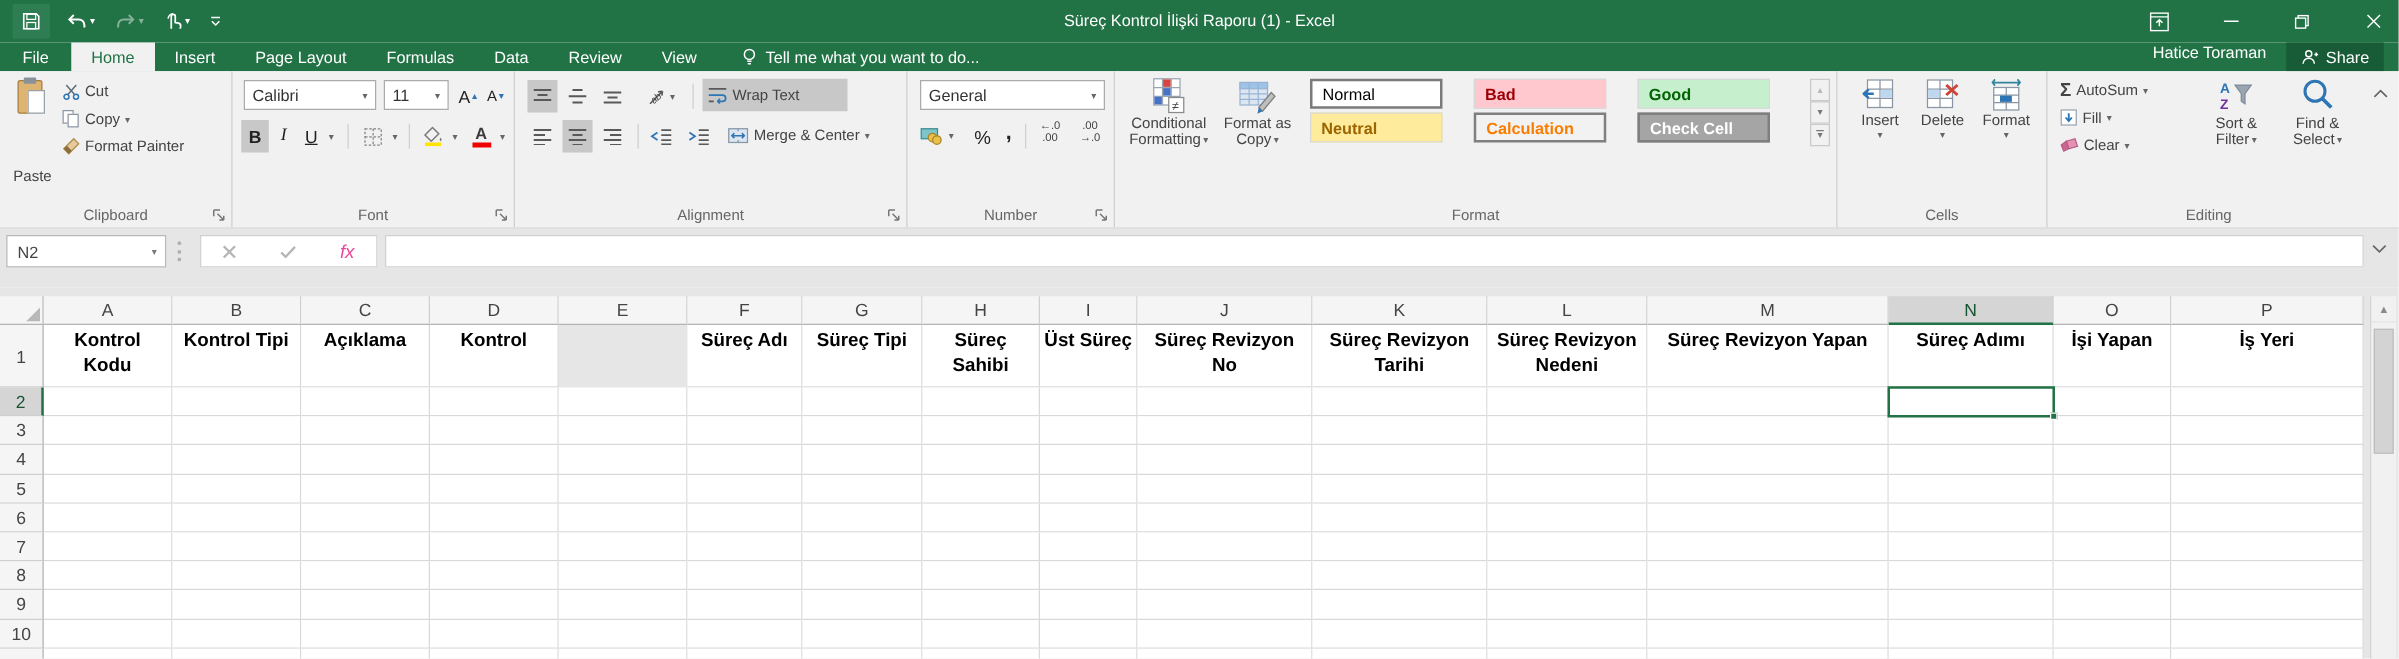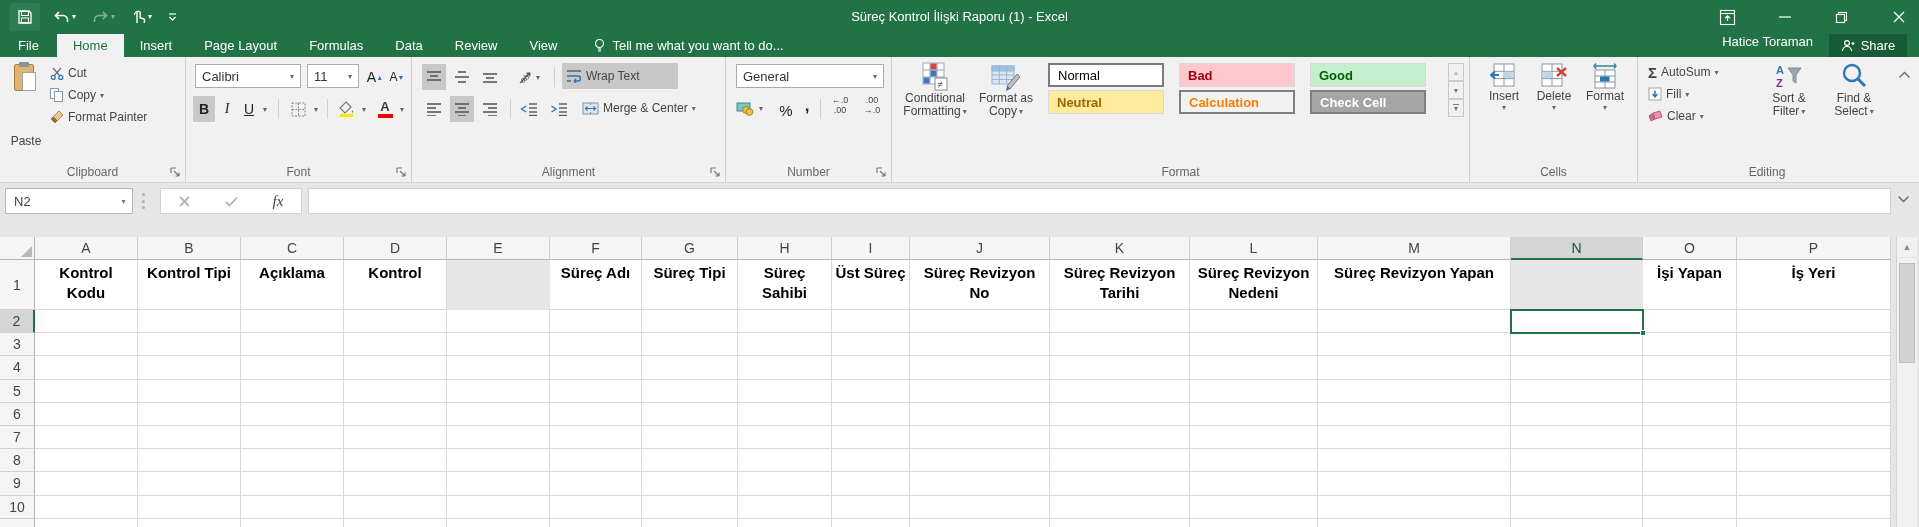--- a/index.html
+++ b/index.html
@@ -39,38 +39,38 @@
   .bigbtn .caret { color:#666; font-size:8px; line-height:9px; }
   .smallbtn { position:absolute; display:flex; align-items:center; gap:4px; font-size:12px; color:#444; height:18px; }
   .combo { position:absolute; background:#fff; border:1px solid #ababab; height:24px; display:flex; align-items:center; font-size:13px; color:#333; }
   .combo .val { flex:1; padding-left:6px; white-space:nowrap; overflow:hidden; }
   .combo .arr { width:16px; text-align:center; color:#666; font-size:8px; }
   .tgl { display:flex; align-items:center; justify-content:center; }
   .sel-tgl { background:#c8c8c8; }
   .mini-caret { color:#666; font-size:8px; }
   .vsep { position:absolute; width:1px; background:#d2d0ce; }
   .fontbtn { position:absolute; height:26px; display:flex; align-items:center; justify-content:center; font-size:14px; color:#222; }
-  .swatch { width:116px; height:24px; font-size:13px; font-weight:bold; display:flex; align-items:center; padding-left:8px;
+  .swatch { width:106px; height:24px; font-size:13px; font-weight:bold; display:flex; align-items:center; padding-left:8px;
     border:1px solid #d8d8d8; }
   .swatch-sel { font-weight:normal; border:2px solid #7a7a7a; }
   .swatch-bordered { border:2px solid #7f7f7f; }
   .gal-scroll-btn { width:16px; height:18px; border:1px solid #c9c9c9; background:#f1f1f1; color:#777; font-size:7px;
     display:flex; align-items:center; justify-content:center; }
 
   
   .fbar { position:absolute; left:0; top:183px; width:1919px; height:47px; background:#e6e6e6; }
   .namebox { position:absolute; left:5px; top:5px; width:128px; height:26px; background:#fff; border:1px solid #b7b7b7;
     display:flex; align-items:center; }
   .namebox .val { flex:1; padding-left:8px; font-size:13px; color:#444; }
   .namebox .arr { width:18px; text-align:center; color:#777; font-size:8px; border-left:1px solid transparent; }
   .fdots { position:absolute; left:141px; top:10px; width:4px; height:16px; display:flex; flex-direction:column; justify-content:space-between; align-items:center; }
   .fdots i { width:3px; height:3px; background:#b0b0b0; border-radius:50%; }
   .fbtns { position:absolute; left:160px; top:5px; width:142px; height:26px; background:#fff; border:1px solid #d1d1d1;
     display:flex; align-items:center; justify-content:space-around; }
-  .fx { font-family:Liberation Serif, serif; font-style:italic; font-size:15px; color:#404040; }
+  .fx { font-family:Liberation Sans, sans-serif; font-style:italic; font-size:15px; color:#ec4899; }
   .finput { position:absolute; left:308px; top:5px; width:1583px; height:26px; background:#fff; border:1px solid #d1d1d1;
     font-size:13px; color:#222; padding-left:6px; line-height:24px; }
   .fchevron { position:absolute; left:1897px; top:12px; }
 
   
   .sheet-band { position:absolute; left:0; top:230px; width:1919px; height:297px; background:#e6e6e6; overflow:hidden; }
   .sheet { position:absolute; left:0; top:0; width:1896px; height:297px; overflow:hidden; }
   .corner { position:absolute; background:#f5f5f5; border-right:1px solid #b4b4b4; border-bottom:1px solid #b4b4b4; }
   .corner .tri { position:absolute; right:2px; bottom:2px; width:0; height:0; border-left:11px solid transparent; border-bottom:11px solid #b8b8b8; }
   .col-h { position:absolute; background:#f5f5f5; border-right:1px solid #cfcfcf; border-bottom:1px solid #b4b4b4;
@@ -855,20 +855,23 @@
         <div class="bcell" style="left: 1318px; top: 103.2px; width: 193px; height: 23.2px;"></div>
         <div class="bcell" style="left: 1318px; top: 126.4px; width: 193px; height: 23.2px;"></div>
         <div class="bcell" style="left: 1318px; top: 149.6px; width: 193px; height: 23.2px;"></div>
         <div class="bcell" style="left: 1318px; top: 172.8px; width: 193px; height: 23.2px;"></div>
         <div class="bcell" style="left: 1318px; top: 196px; width: 193px; height: 23.2px;"></div>
         <div class="bcell" style="left: 1318px; top: 219.2px; width: 193px; height: 23.2px;"></div>
         <div class="bcell" style="left: 1318px; top: 242.4px; width: 193px; height: 23.2px;"></div>
         <div class="bcell" style="left: 1318px; top: 265.6px; width: 193px; height: 23.2px;"></div>
         <div class="bcell" style="left: 1318px; top: 288.8px; width: 193px; height: 23.2px;"></div>
         <div class="col-h sel" style="left: 1511px; top: 7px; width: 132px; height: 23px;">N</div>
+        <div class="r1cell" style="left: 1511px; top: 30px; width: 132px; height: 50px;">
+          <div>Süreç Adımı</div>
+        </div>
         <div class="bcell" style="left: 1511px; top: 80px; width: 132px; height: 23.2px;"></div>
         <div class="bcell" style="left: 1511px; top: 103.2px; width: 132px; height: 23.2px;"></div>
         <div class="bcell" style="left: 1511px; top: 126.4px; width: 132px; height: 23.2px;"></div>
         <div class="bcell" style="left: 1511px; top: 149.6px; width: 132px; height: 23.2px;"></div>
         <div class="bcell" style="left: 1511px; top: 172.8px; width: 132px; height: 23.2px;"></div>
         <div class="bcell" style="left: 1511px; top: 196px; width: 132px; height: 23.2px;"></div>
         <div class="bcell" style="left: 1511px; top: 219.2px; width: 132px; height: 23.2px;"></div>
         <div class="bcell" style="left: 1511px; top: 242.4px; width: 132px; height: 23.2px;"></div>
         <div class="bcell" style="left: 1511px; top: 265.6px; width: 132px; height: 23.2px;"></div>
         <div class="bcell" style="left: 1511px; top: 288.8px; width: 132px; height: 23.2px;"></div>

